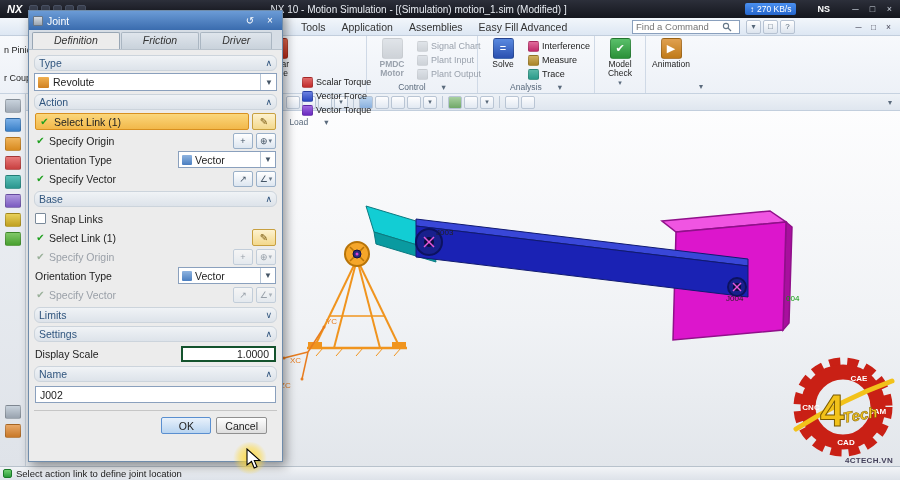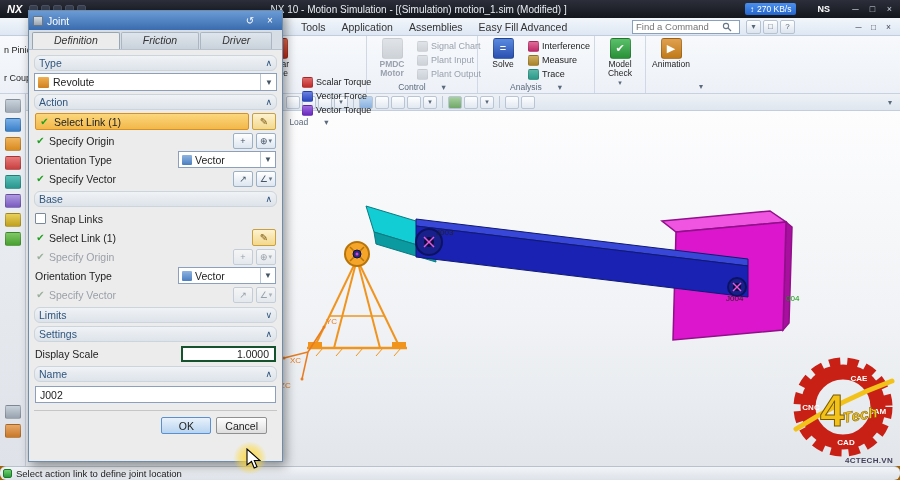--- a/index.html
+++ b/index.html
@@ -99,21 +99,21 @@
   .btn-cancel{background:linear-gradient(#fefefe,#dedede);border:1px solid #909090;}
   .type-select{display:flex;align-items:center;gap:4px;background:#fff;border:1px solid #8aa0bd;height:18px;padding:0 3px;margin:1px 0 2px;}
   .type-ic{width:11px;height:11px;background:linear-gradient(#f0b050,#d08020);border-radius:1px;flex:none;}
   .type-select .dd{margin-left:auto;font-size:8px;color:#456;border-left:1px solid #b8c6d6;padding-left:4px;height:100%;display:flex;align-items:center;}
 
   
   .cursor-glow{position:absolute;left:232px;top:442px;width:36px;height:32px;border-radius:50%;background:radial-gradient(circle,rgba(255,216,50,.95) 0%,rgba(255,216,50,.45) 45%,rgba(255,216,50,0) 70%);z-index:60;pointer-events:none;}
   .cursor-arrow{position:absolute;left:245px;top:448px;z-index:61;pointer-events:none;}
 
   
-  .statusbar{position:absolute;left:0;bottom:0;right:0;height:14px;background:linear-gradient(#f2f4f7,#dde2e9);border-top:1px solid #b8c2cc;display:flex;align-items:center;font-size:9.5px;color:#222;padding-left:3px;gap:4px;z-index:8;border-radius:6px;}
+  .statusbar{position:absolute;left:0;bottom:0;right:0;height:14px;background:linear-gradient(#f2f4f7,#dde2e9);border-top:1px solid #b8c2cc;display:flex;align-items:center;font-size:9.5px;color:#222;padding-left:3px;gap:4px;z-index:8;}
   .sb-ico{width:9px;height:9px;background:linear-gradient(#6fd06f,#2a9a3a);border-radius:2px;border:1px solid #1a7a2a;flex:none;}
 </style>
 </head>
 <body>
 
 <div class="screen">
 
   <div class="titlebar">
     <span class="nx-logo">NX</span>
     <span class="qa-icons">

